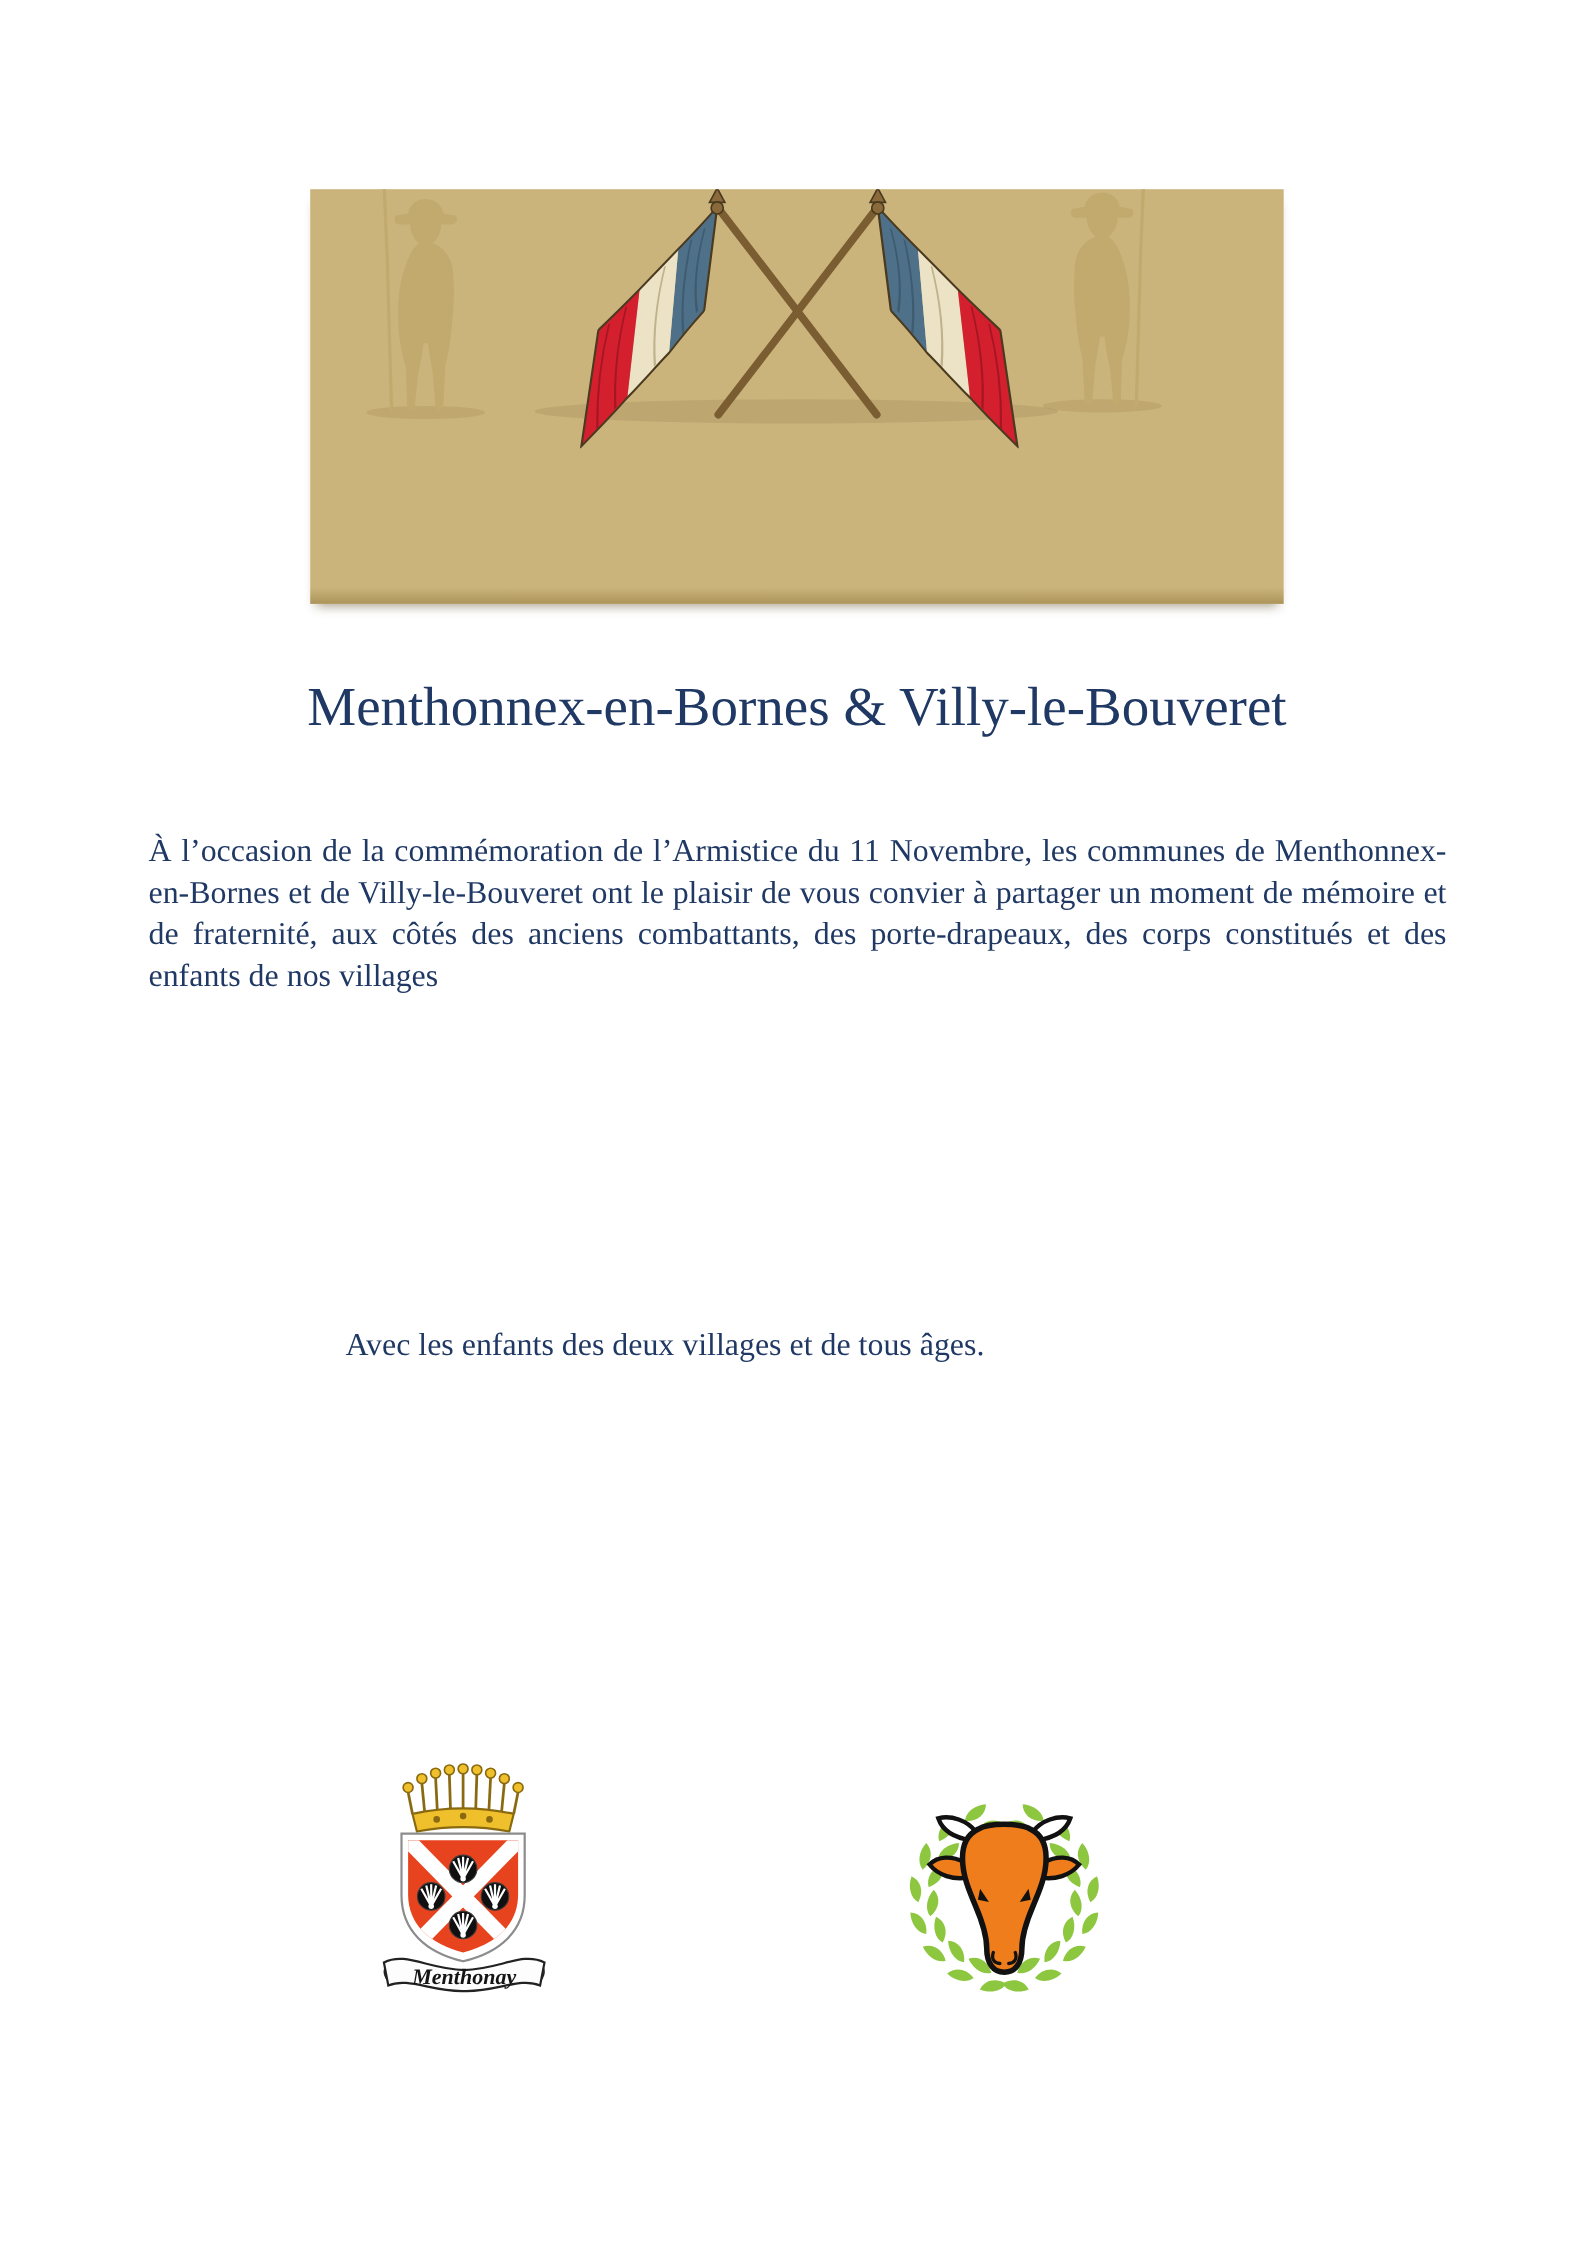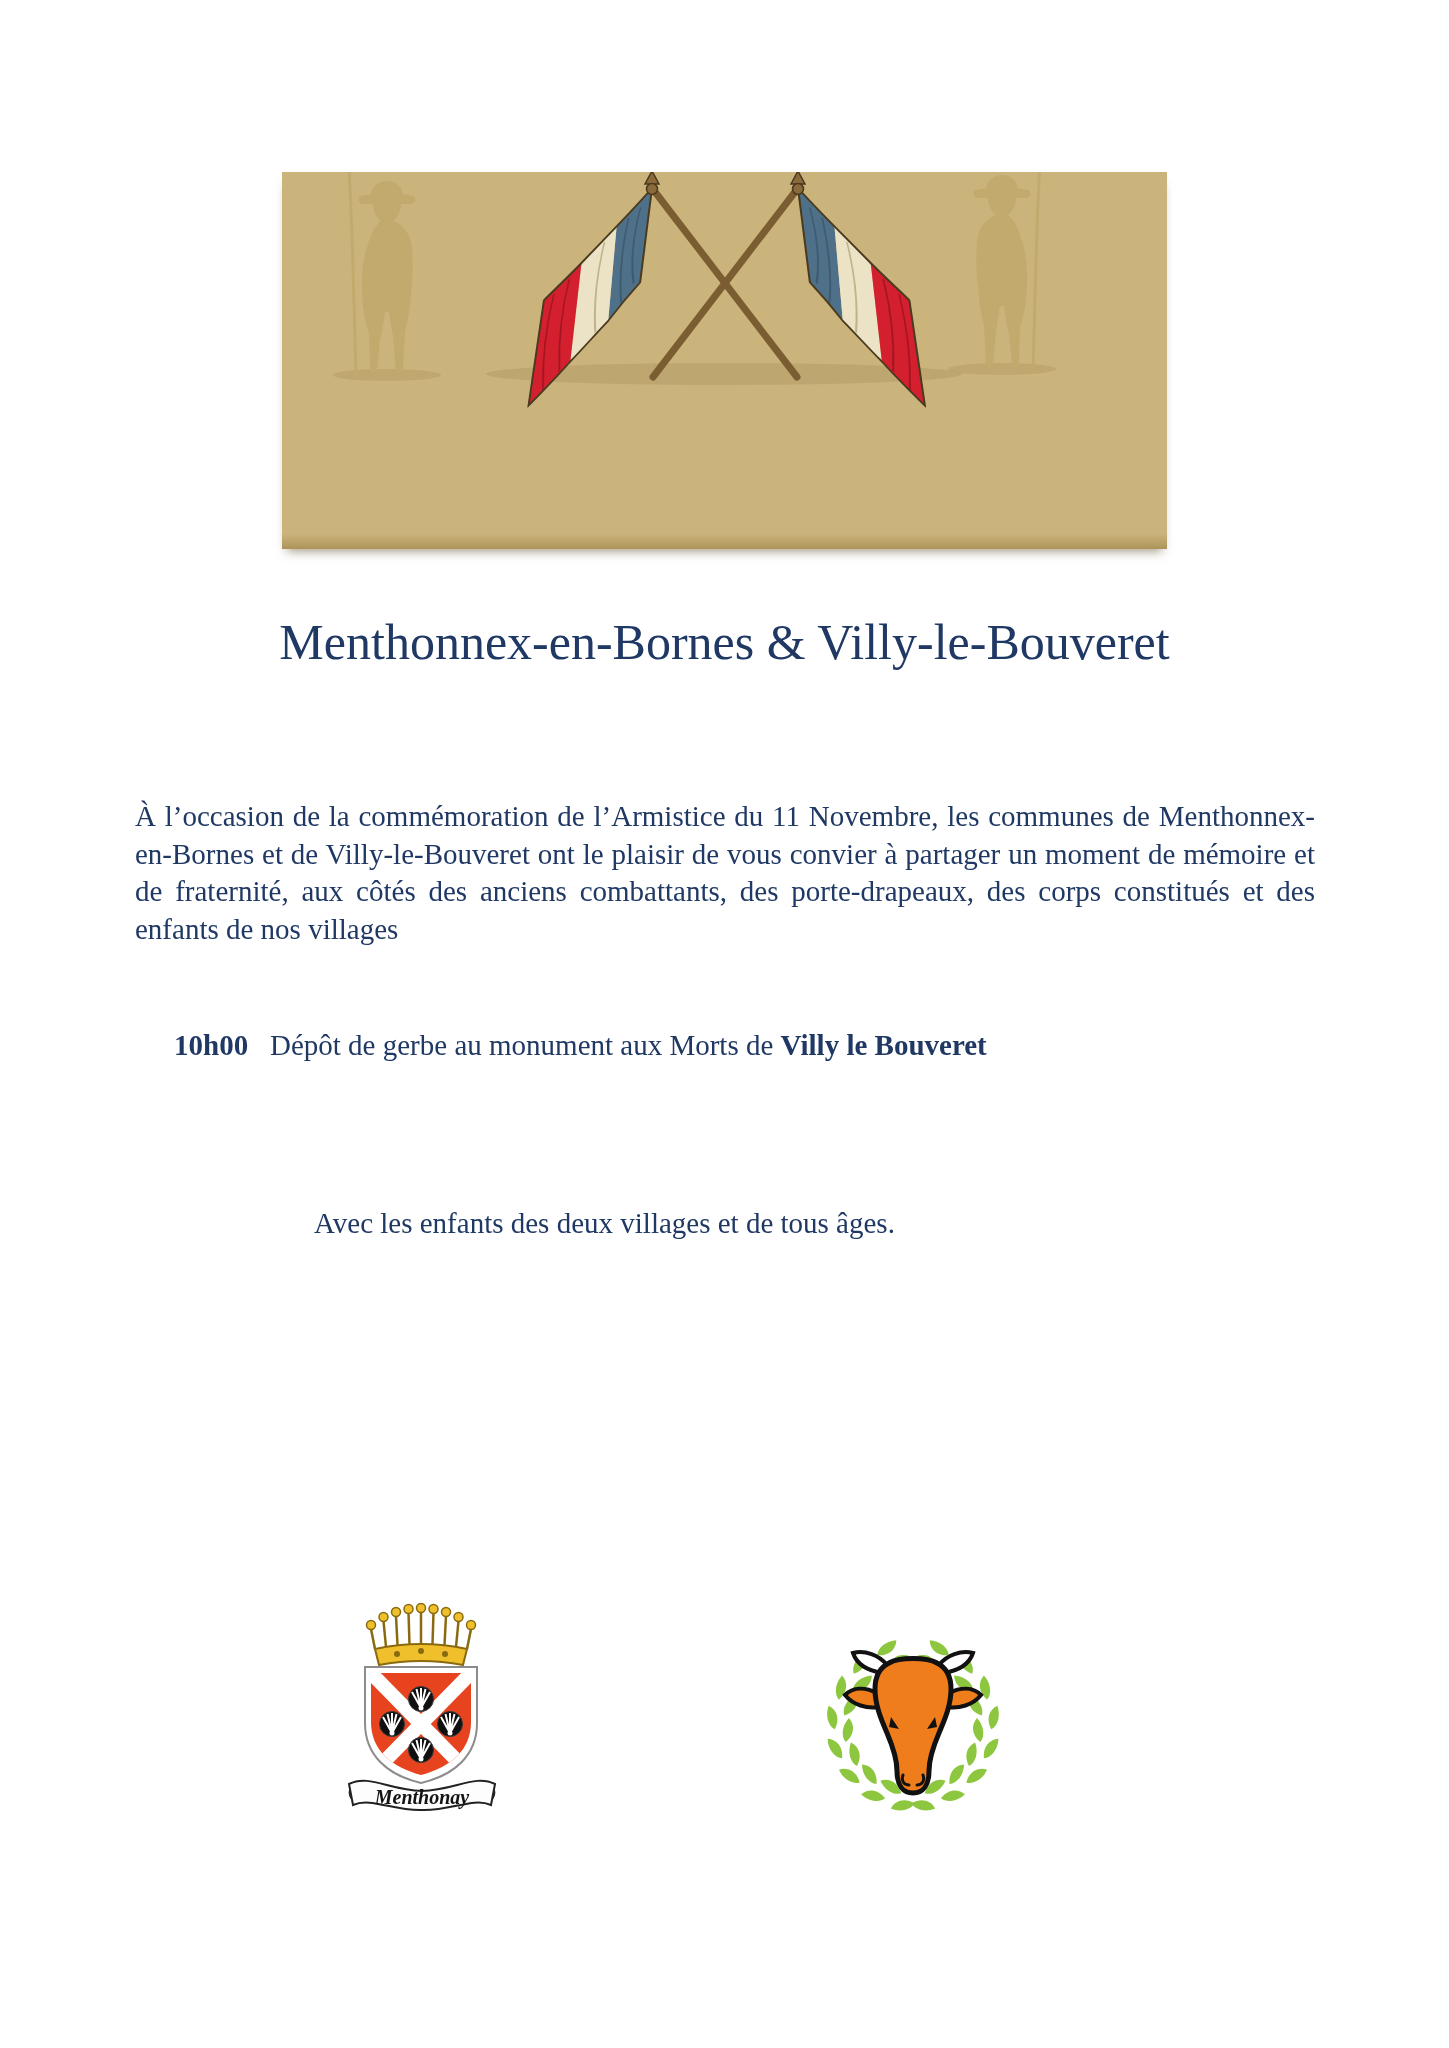--- a/index.html
+++ b/index.html
@@ -7,21 +7,21 @@
         font-family:"Liberation Serif",serif;color:var(--text_color,#1f3864);overflow:hidden;}
   .abs{position:absolute;}
   .banner{left:282px;top:172px;width:885px;height:377px;
           background:linear-gradient(var(--banner_bg,#cbb47c) 0 96%,#ac9459);
           box-shadow:0 7px 10px -5px rgba(80,62,20,.55);}
   .banner svg{position:absolute;left:0;top:0;}
   .banner-title{position:absolute;left:0;top:256px;width:100%;text-align:center;
           font-size:102px;font-weight:bold;letter-spacing:8px;line-height:1;
           color:var(--banner_text_color,#161616);white-space:nowrap;}
   .doc-title{left:0;top:612px;width:100%;text-align:center;font-size:50px;line-height:60px;}
-  .intro{left:135px;top:756px;width:1180px;font-size:29px;line-height:37.5px;text-align:justify;margin-top:42px;}
+  .intro{left:135px;top:756px;width:1180px;font-size:29px;line-height:37.5px;text-align:justify;}
   .row{left:174px;font-size:29px;line-height:38px;white-space:nowrap;}
   .row .time{display:inline-block;width:96px;font-weight:bold;}
   .row .b{font-weight:bold;}
   .note{left:270px;top:1204px;font-size:29px;line-height:38px;margin-left:44px;}
   .closing{left:135px;top:1424px;width:1180px;font-size:29px;line-height:37.5px;text-align:center;}
   .r1{top:1026px;} .r2{top:1152px;} .r3{top:1312px;}
   .scroll-text{font-size:20px;font-weight:bold;font-style:italic;}
 </style>
 </head>
 <body>
@@ -66,23 +66,20 @@
         <circle cx="370" cy="17" r="5.5" fill="#8a6a3a" stroke="#4a3a1f" stroke-width="1.5"></circle>
         <circle cx="516" cy="17" r="5.5" fill="#8a6a3a" stroke="#4a3a1f" stroke-width="1.5"></circle>
       </g>
     </svg>
   </div>
 
   <div class="abs doc-title">Menthonnex-en-Bornes &amp; Villy-le-Bouveret</div>
 
   <div class="abs intro">À l’occasion de la commémoration de l’Armistice du 11 Novembre, les communes de Menthonnex-en-Bornes et de Villy-le-Bouveret ont le plaisir de vous convier à partager un moment de mémoire et de fraternité, aux côtés des anciens combattants, des porte-drapeaux, des corps constitués et des enfants de nos villages</div>
 
-  <div class="abs row r1">
-    <span class="time">10h00</span><span>Dépôt de gerbe au monument aux Morts de </span><span class="b">Villy le Bouveret</span>
-  </div>
 
   <div class="abs note">Avec les enfants des deux villages et de tous âges.</div>
 
 
 
   <svg class="abs" style="left:345px;top:1603px" width="155" height="218" viewBox="0 0 155 218">
     <defs>
       <g id="shell">
         <circle r="12.5" fill="#101010" stroke="#3a3a3a" stroke-width="1"></circle>
         <path d="M0,9 L-9,-7 M0,9 L-4.5,-10 M0,9 L0,-11 M0,9 L4.5,-10 M0,9 L9,-7" stroke="#ffffff" stroke-width="2" fill="none"></path>

